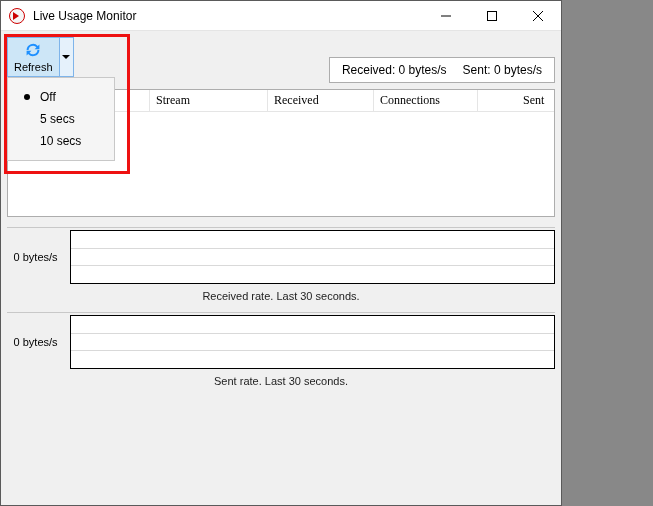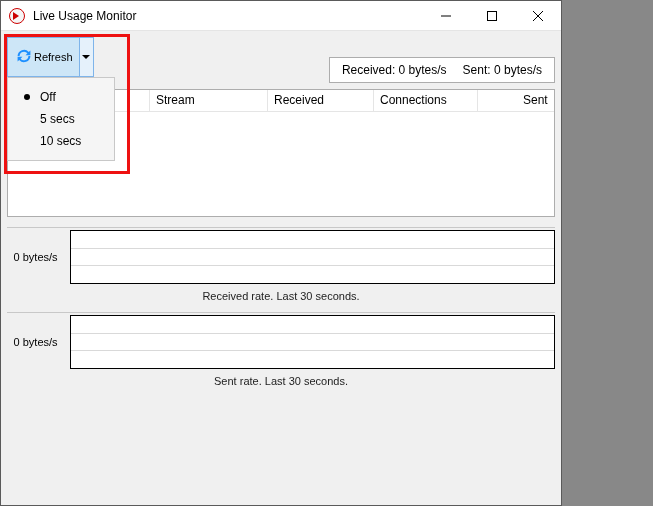--- a/index.html
+++ b/index.html
@@ -80,21 +80,21 @@
   }
   .refresh-btn {
     display: flex;
     align-items: stretch;
     border: 1px solid #7eb4ea;
     background: #cde6f7;
     height: 40px;
   }
   .refresh-main {
     display: flex;
-    flex-direction: row;
+    flex-direction: column;
     align-items: center;
     justify-content: center;
     padding: 2px 6px;
     gap: 0px;
   }
   .refresh-main .icon { color:#1e90ff; }
   .refresh-main .lbl { font-size: 11px; color:#000; }
   .refresh-caret {
     width: 14px;
     display:flex; align-items:center; justify-content:center;
@@ -147,20 +147,21 @@
     margin-top: 20px;
   }
   .rate-box span { white-space: nowrap; }
 
   .table-panel {
     border: 1px solid #adadad;
     background: #fff;
     height: 128px;
     display:flex;
     flex-direction: column;
+    font-family: Liberation Serif, serif;
   }
   .thead {
     display:flex;
     height: 22px;
     border-bottom: 1px solid #e5e5e5;
   }
   .th {
     padding: 3px 6px;
     border-right: 1px solid #e5e5e5;
     color:#000;

